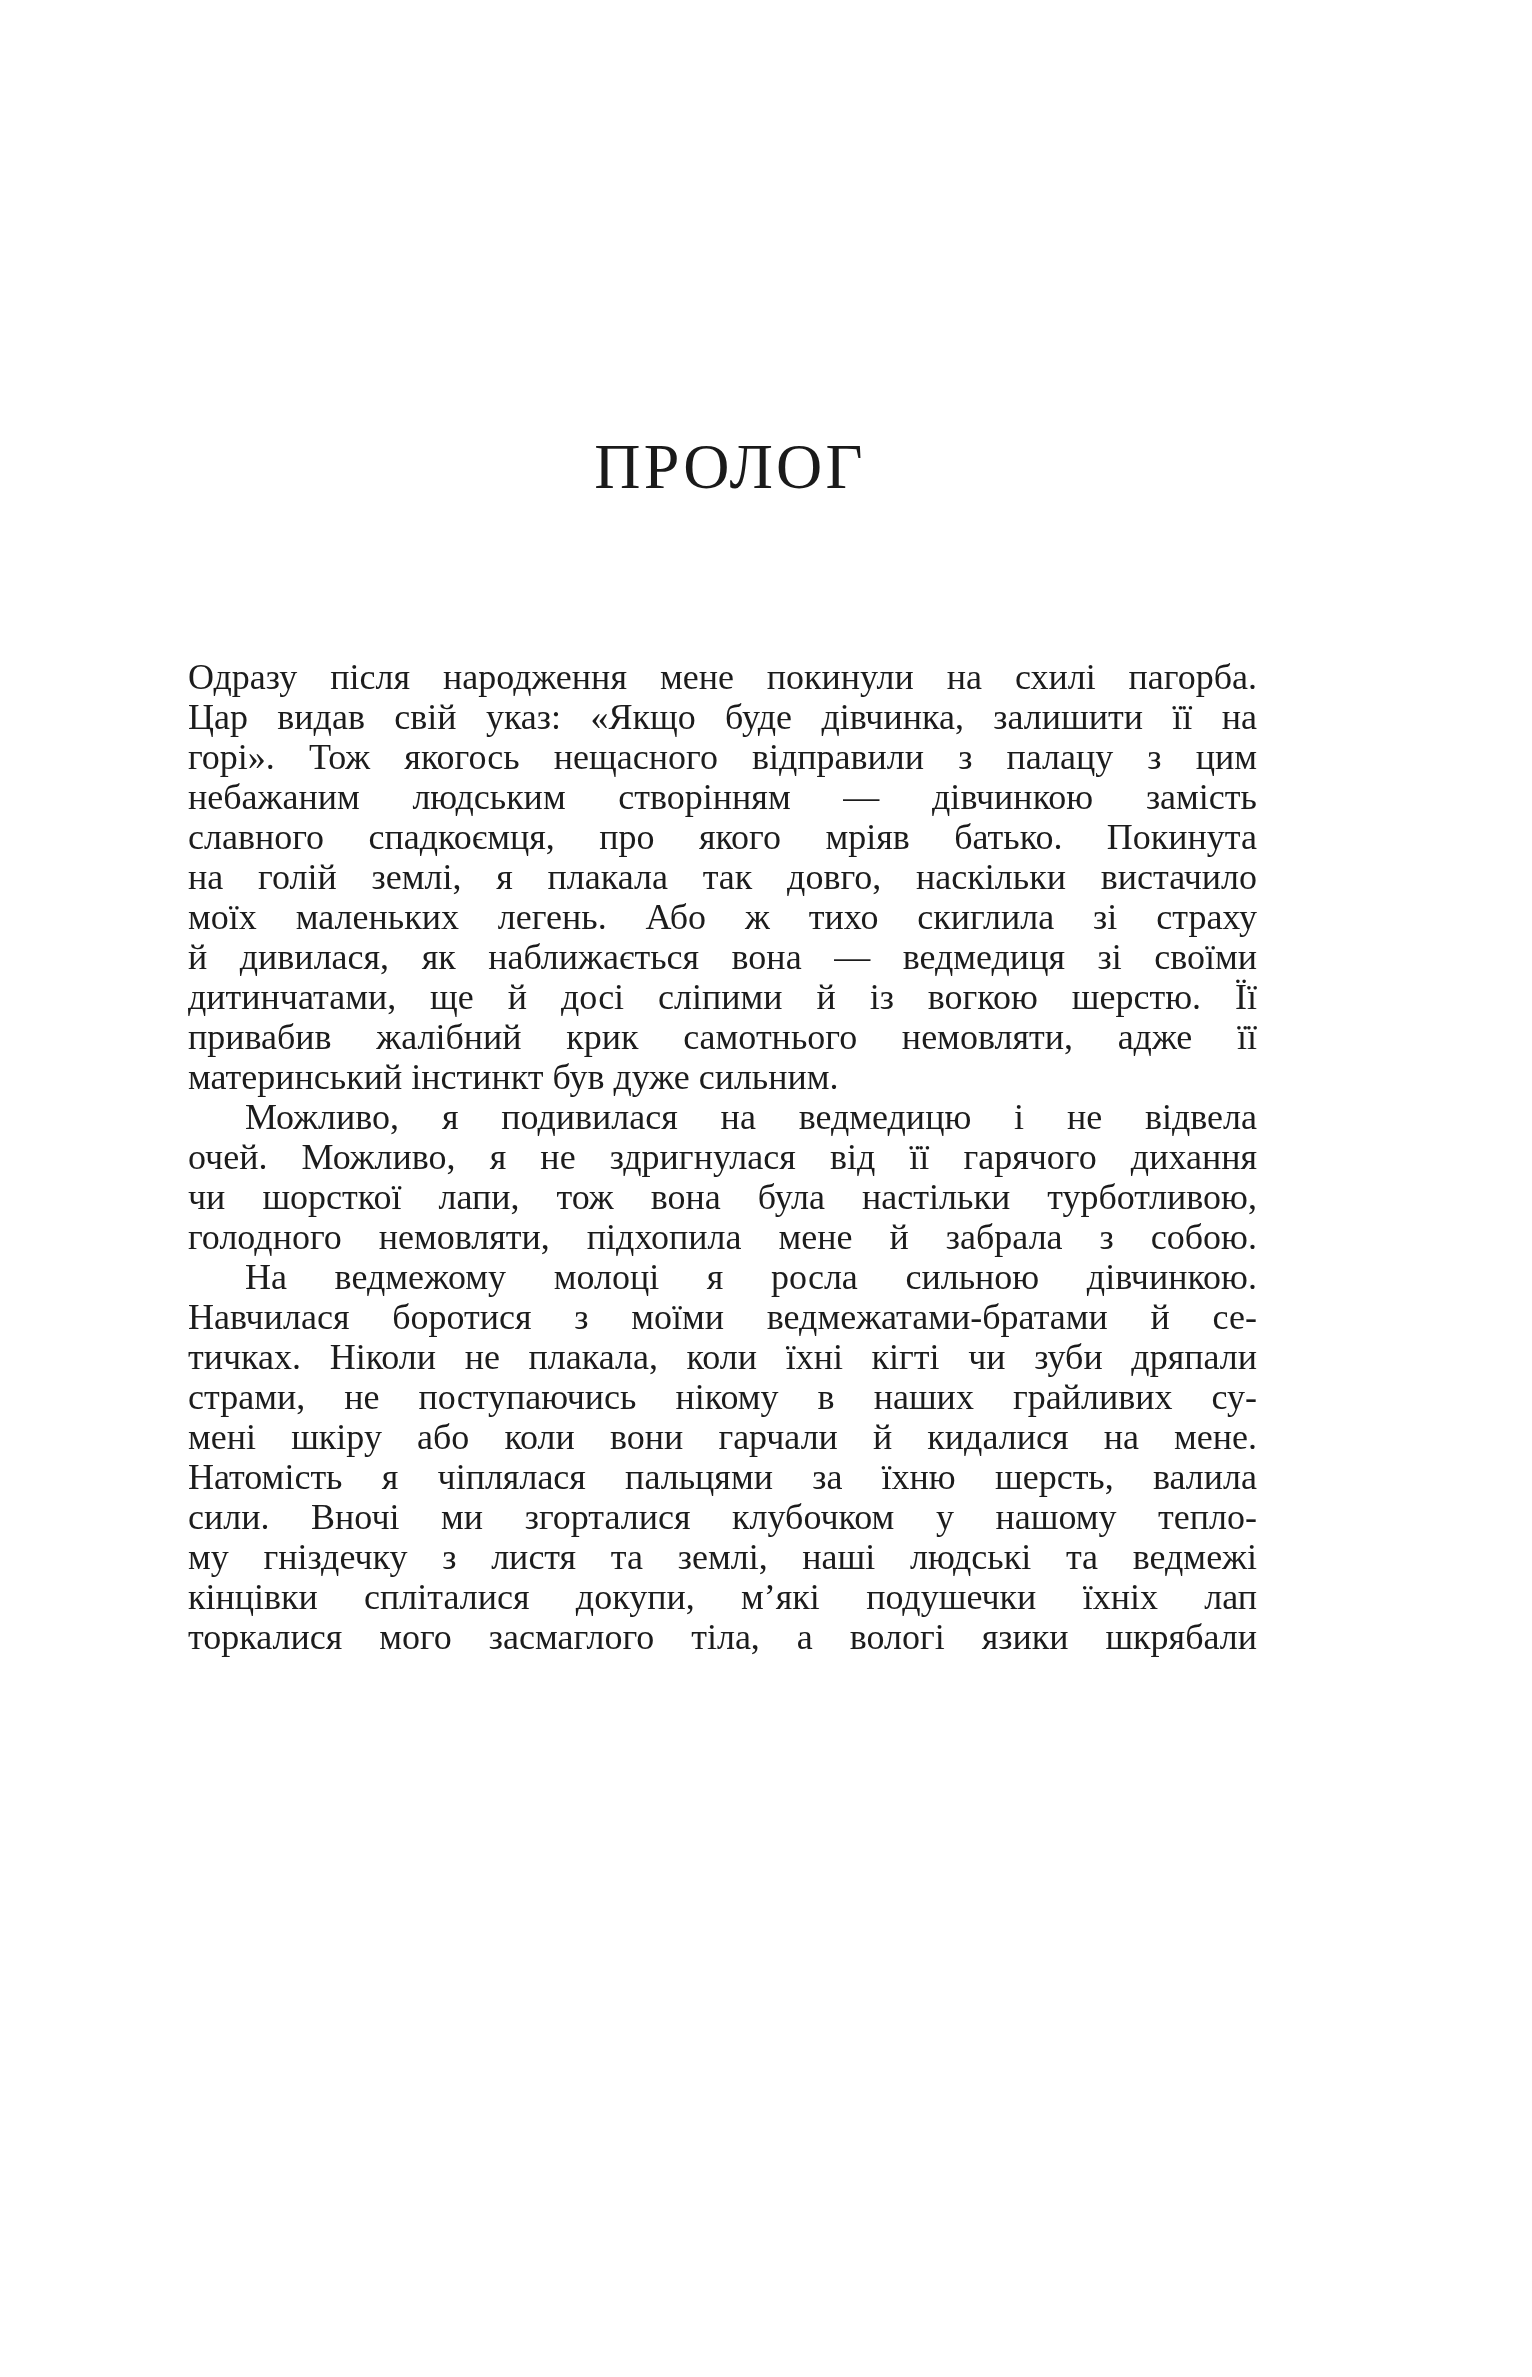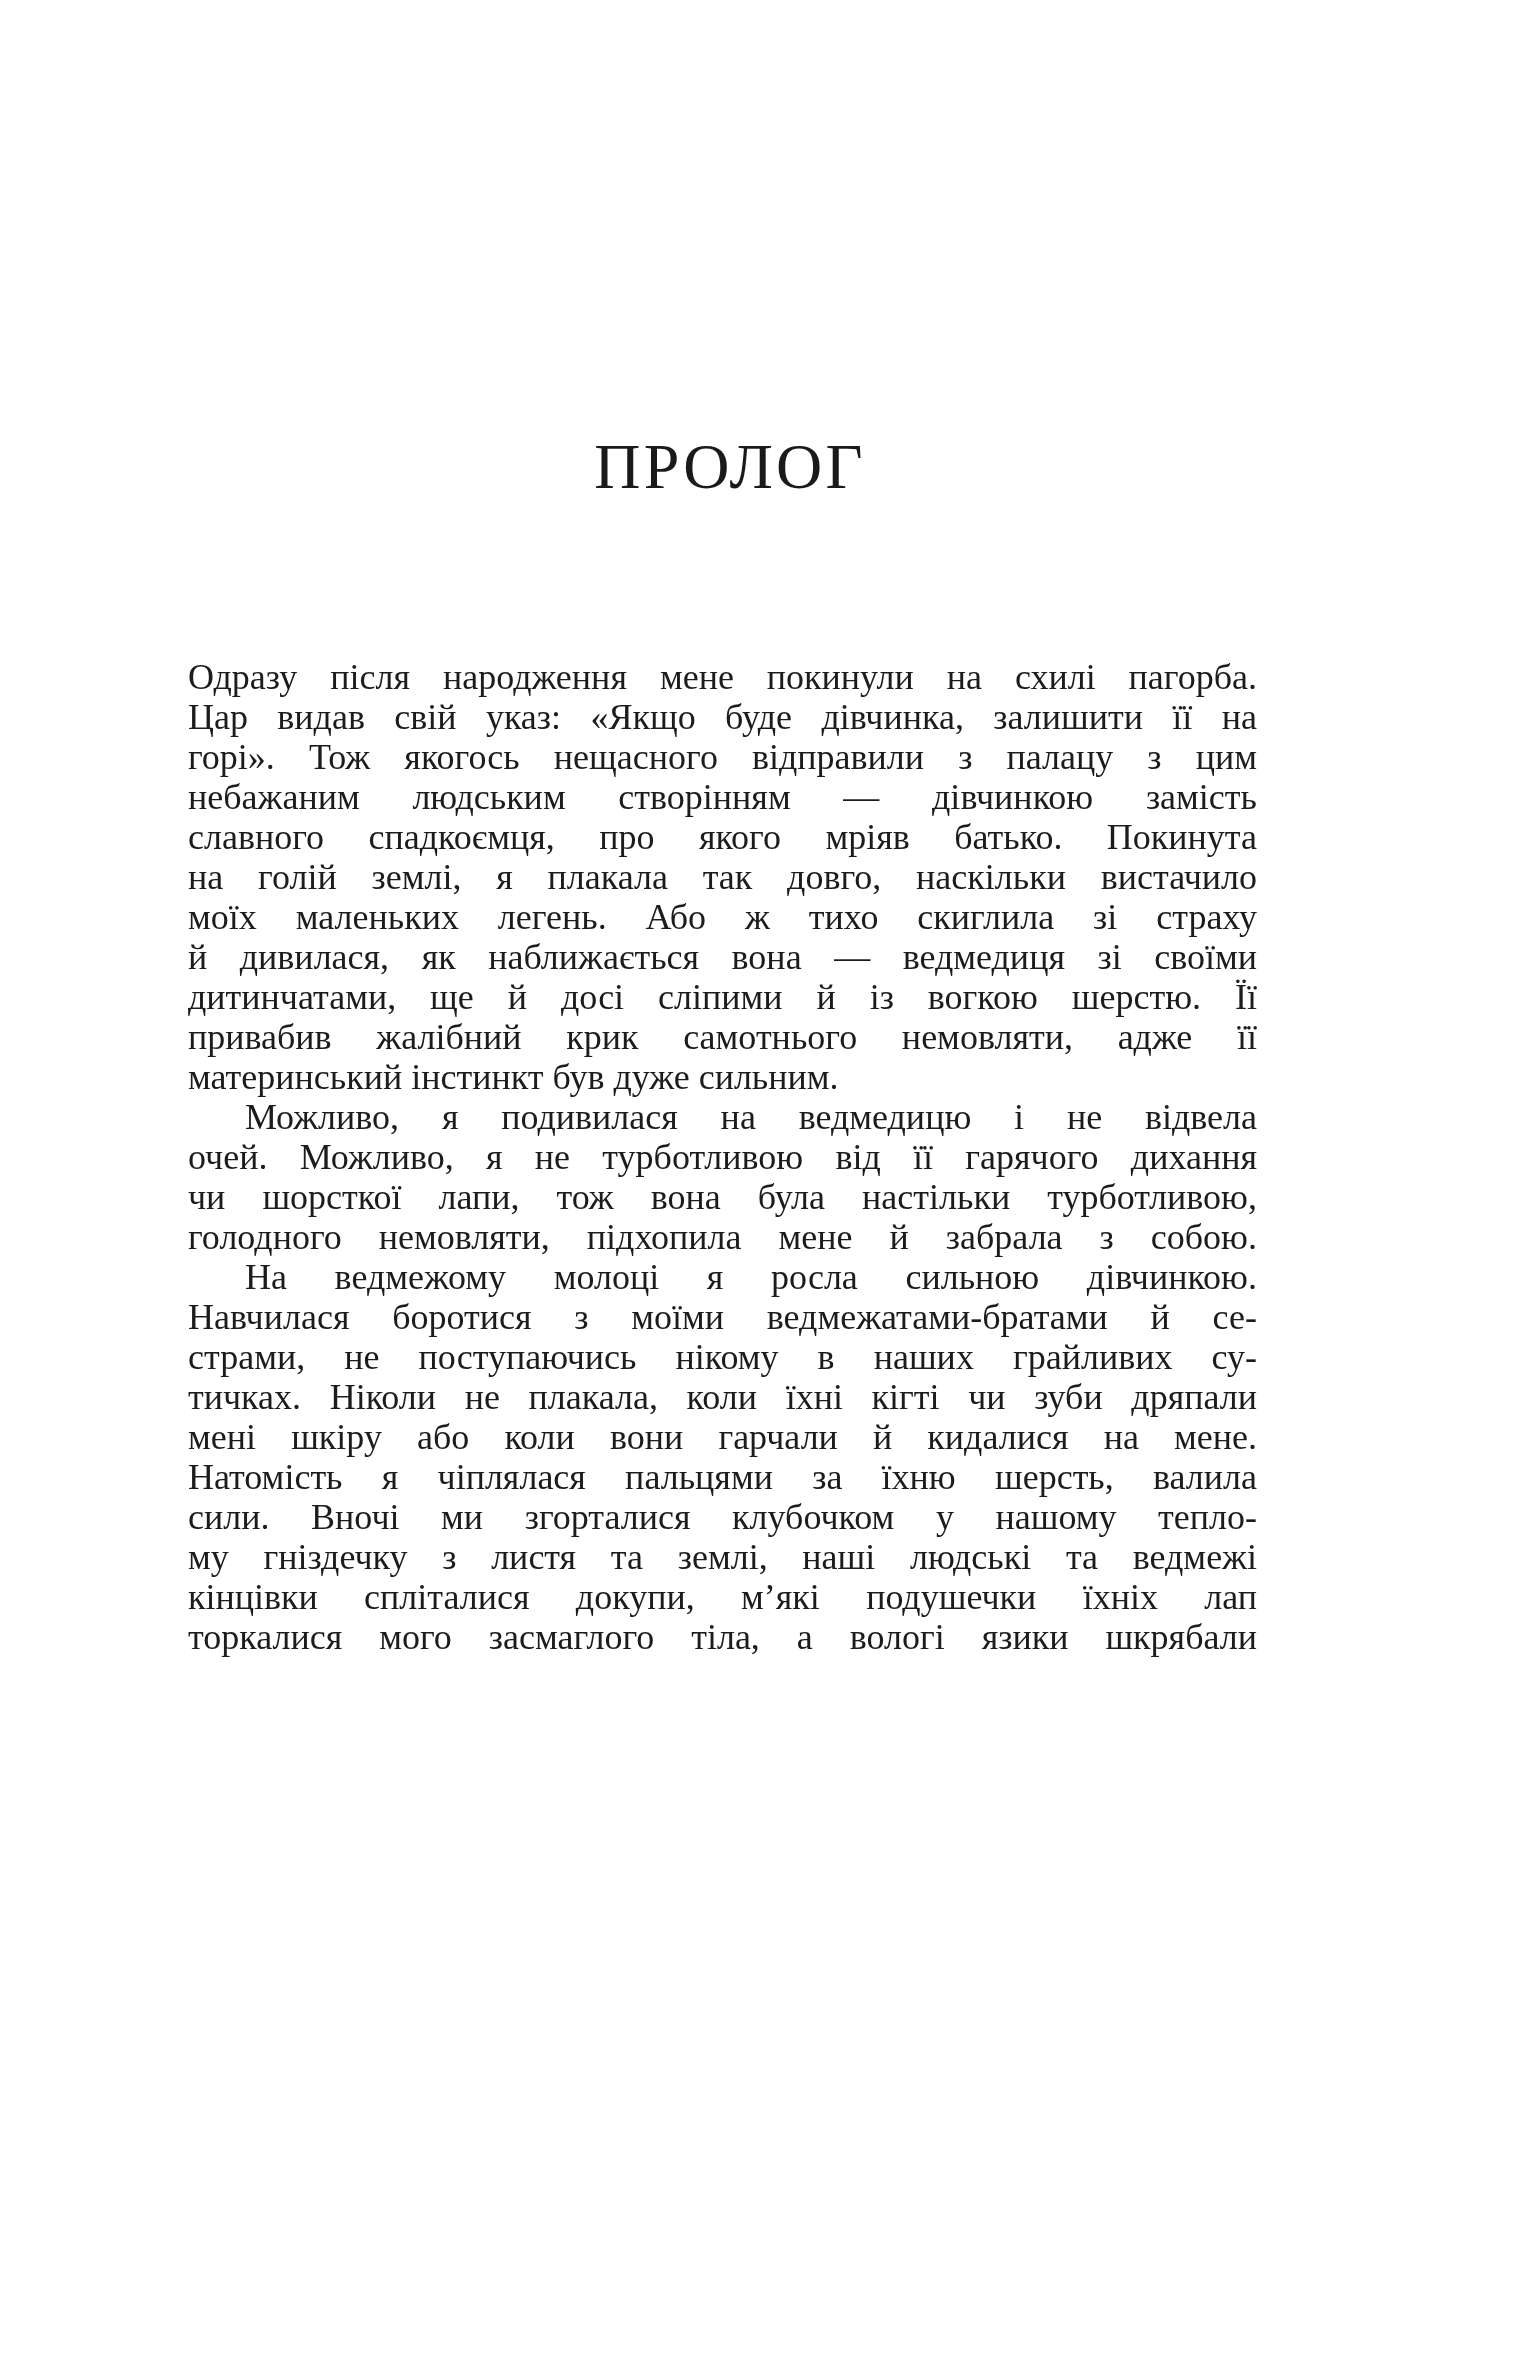--- a/index.html
+++ b/index.html
@@ -69,30 +69,30 @@
     <span class="line">на голій землі, я плакала так довго, наскільки вистачило</span>
     <span class="line">моїх маленьких легень. Або ж тихо скиглила зі страху</span>
     <span class="line">й дивилася, як  наближається вона — ведмедиця зі своїми</span>
     <span class="line">дитинчатами, ще й досі сліпими й із вогкою шерстю. Її</span>
     <span class="line">привабив жалібний крик самотнього немовляти, адже її</span>
     <span class="line last">материнський інстинкт був дуже сильним.</span>
   </div>
 
   <div>
     <span class="line indent">Можливо, я подивилася на ведмедицю і не відвела</span>
-    <span class="line">очей. Можливо, я не турботливою від її гарячого дихання</span>
+    <span class="line">очей. Можливо, я не здригнулася від її гарячого дихання</span>
     <span class="line">чи шорсткої лапи, тож вона була настільки турботливою,</span>
     <span class="line">голодного немовляти, підхопила мене й забрала з собою.</span>
   </div>
 
   <div>
     <span class="line indent">На ведмежому молоці я росла сильною дівчинкою.</span>
     <span class="line">Навчилася боротися з моїми ведмежатами-братами й се-</span>
+    <span class="line">тичках. Ніколи не плакала, коли їхні кігті чи зуби дряпали</span>
     <span class="line">страми, не поступаючись нікому в наших грайливих су-</span>
-    <span class="line">тичках. Ніколи не плакала, коли їхні кігті чи зуби дряпали</span>
     <span class="line">мені шкіру або коли вони гарчали й кидалися на мене.</span>
     <span class="line">Натомість я чіплялася пальцями за їхню шерсть, валила</span>
     <span class="line">сили. Вночі ми згорталися клубочком у нашому тепло-</span>
     <span class="line">му гніздечку з листя та землі, наші людські та ведмежі</span>
     <span class="line">кінцівки спліталися докупи, м’які подушечки їхніх лап</span>
     <span class="line">торкалися мого засмаглого тіла, а вологі язики шкрябали</span>
   </div>
 </div>
 
 

